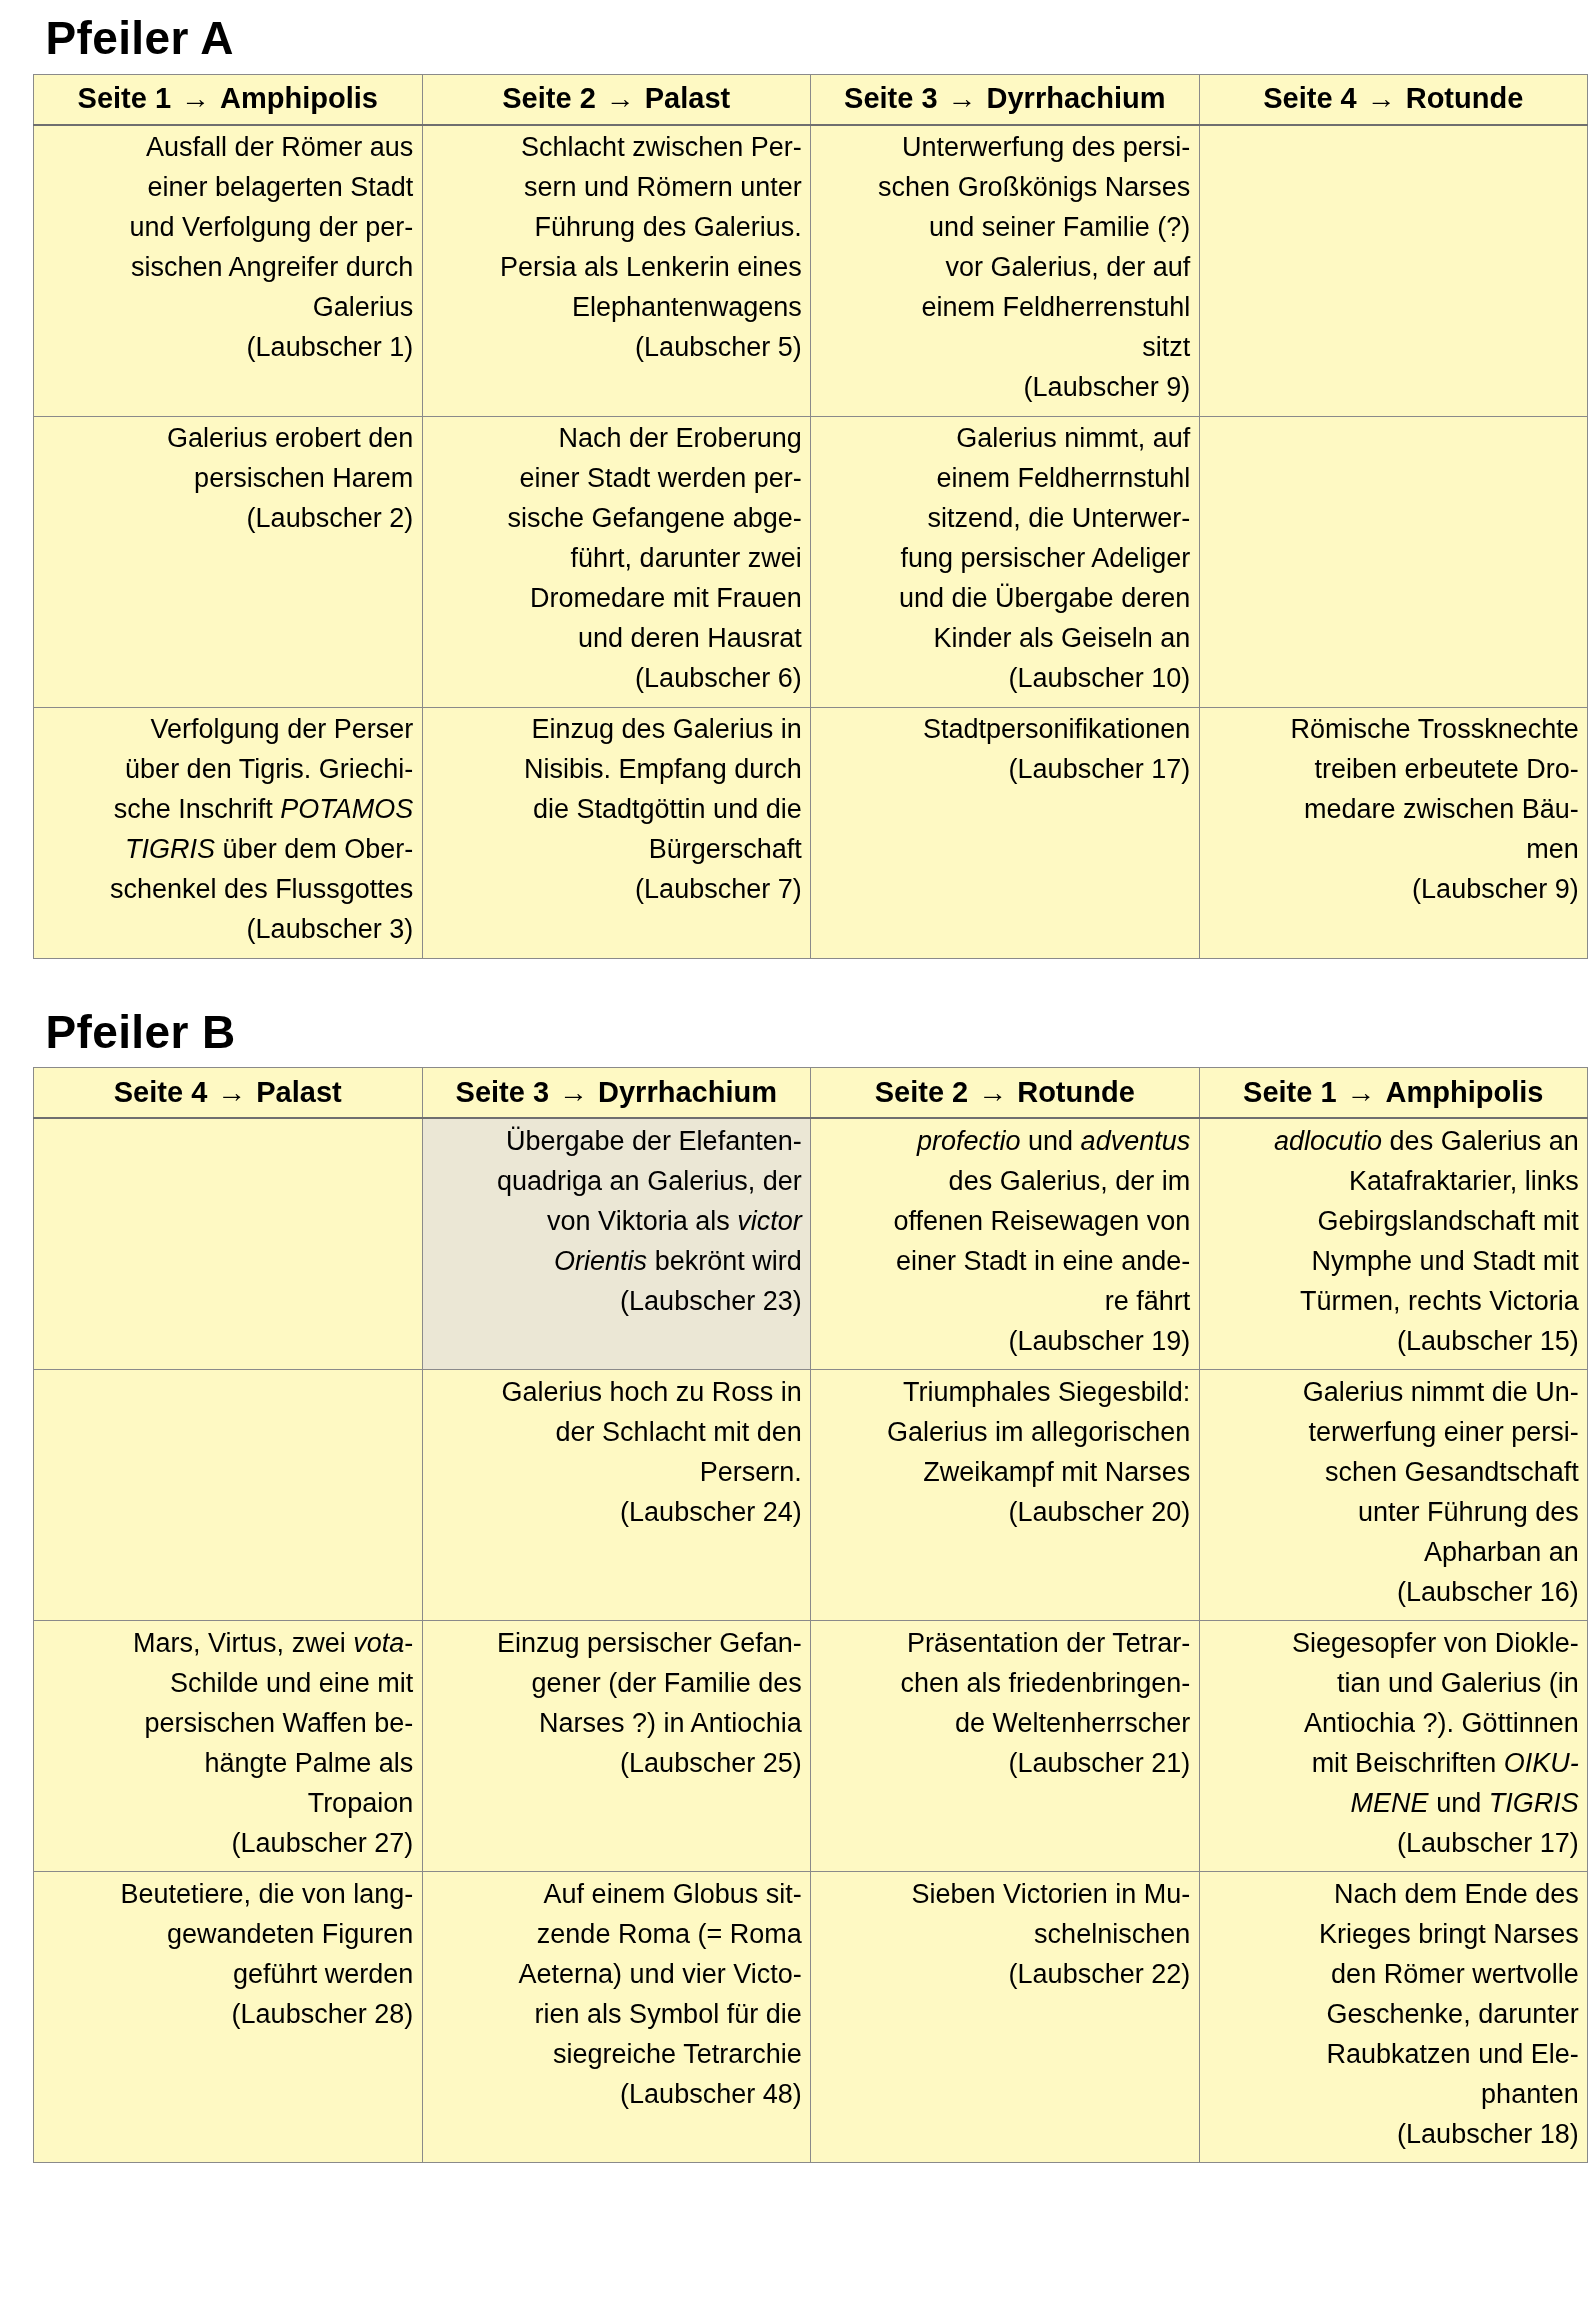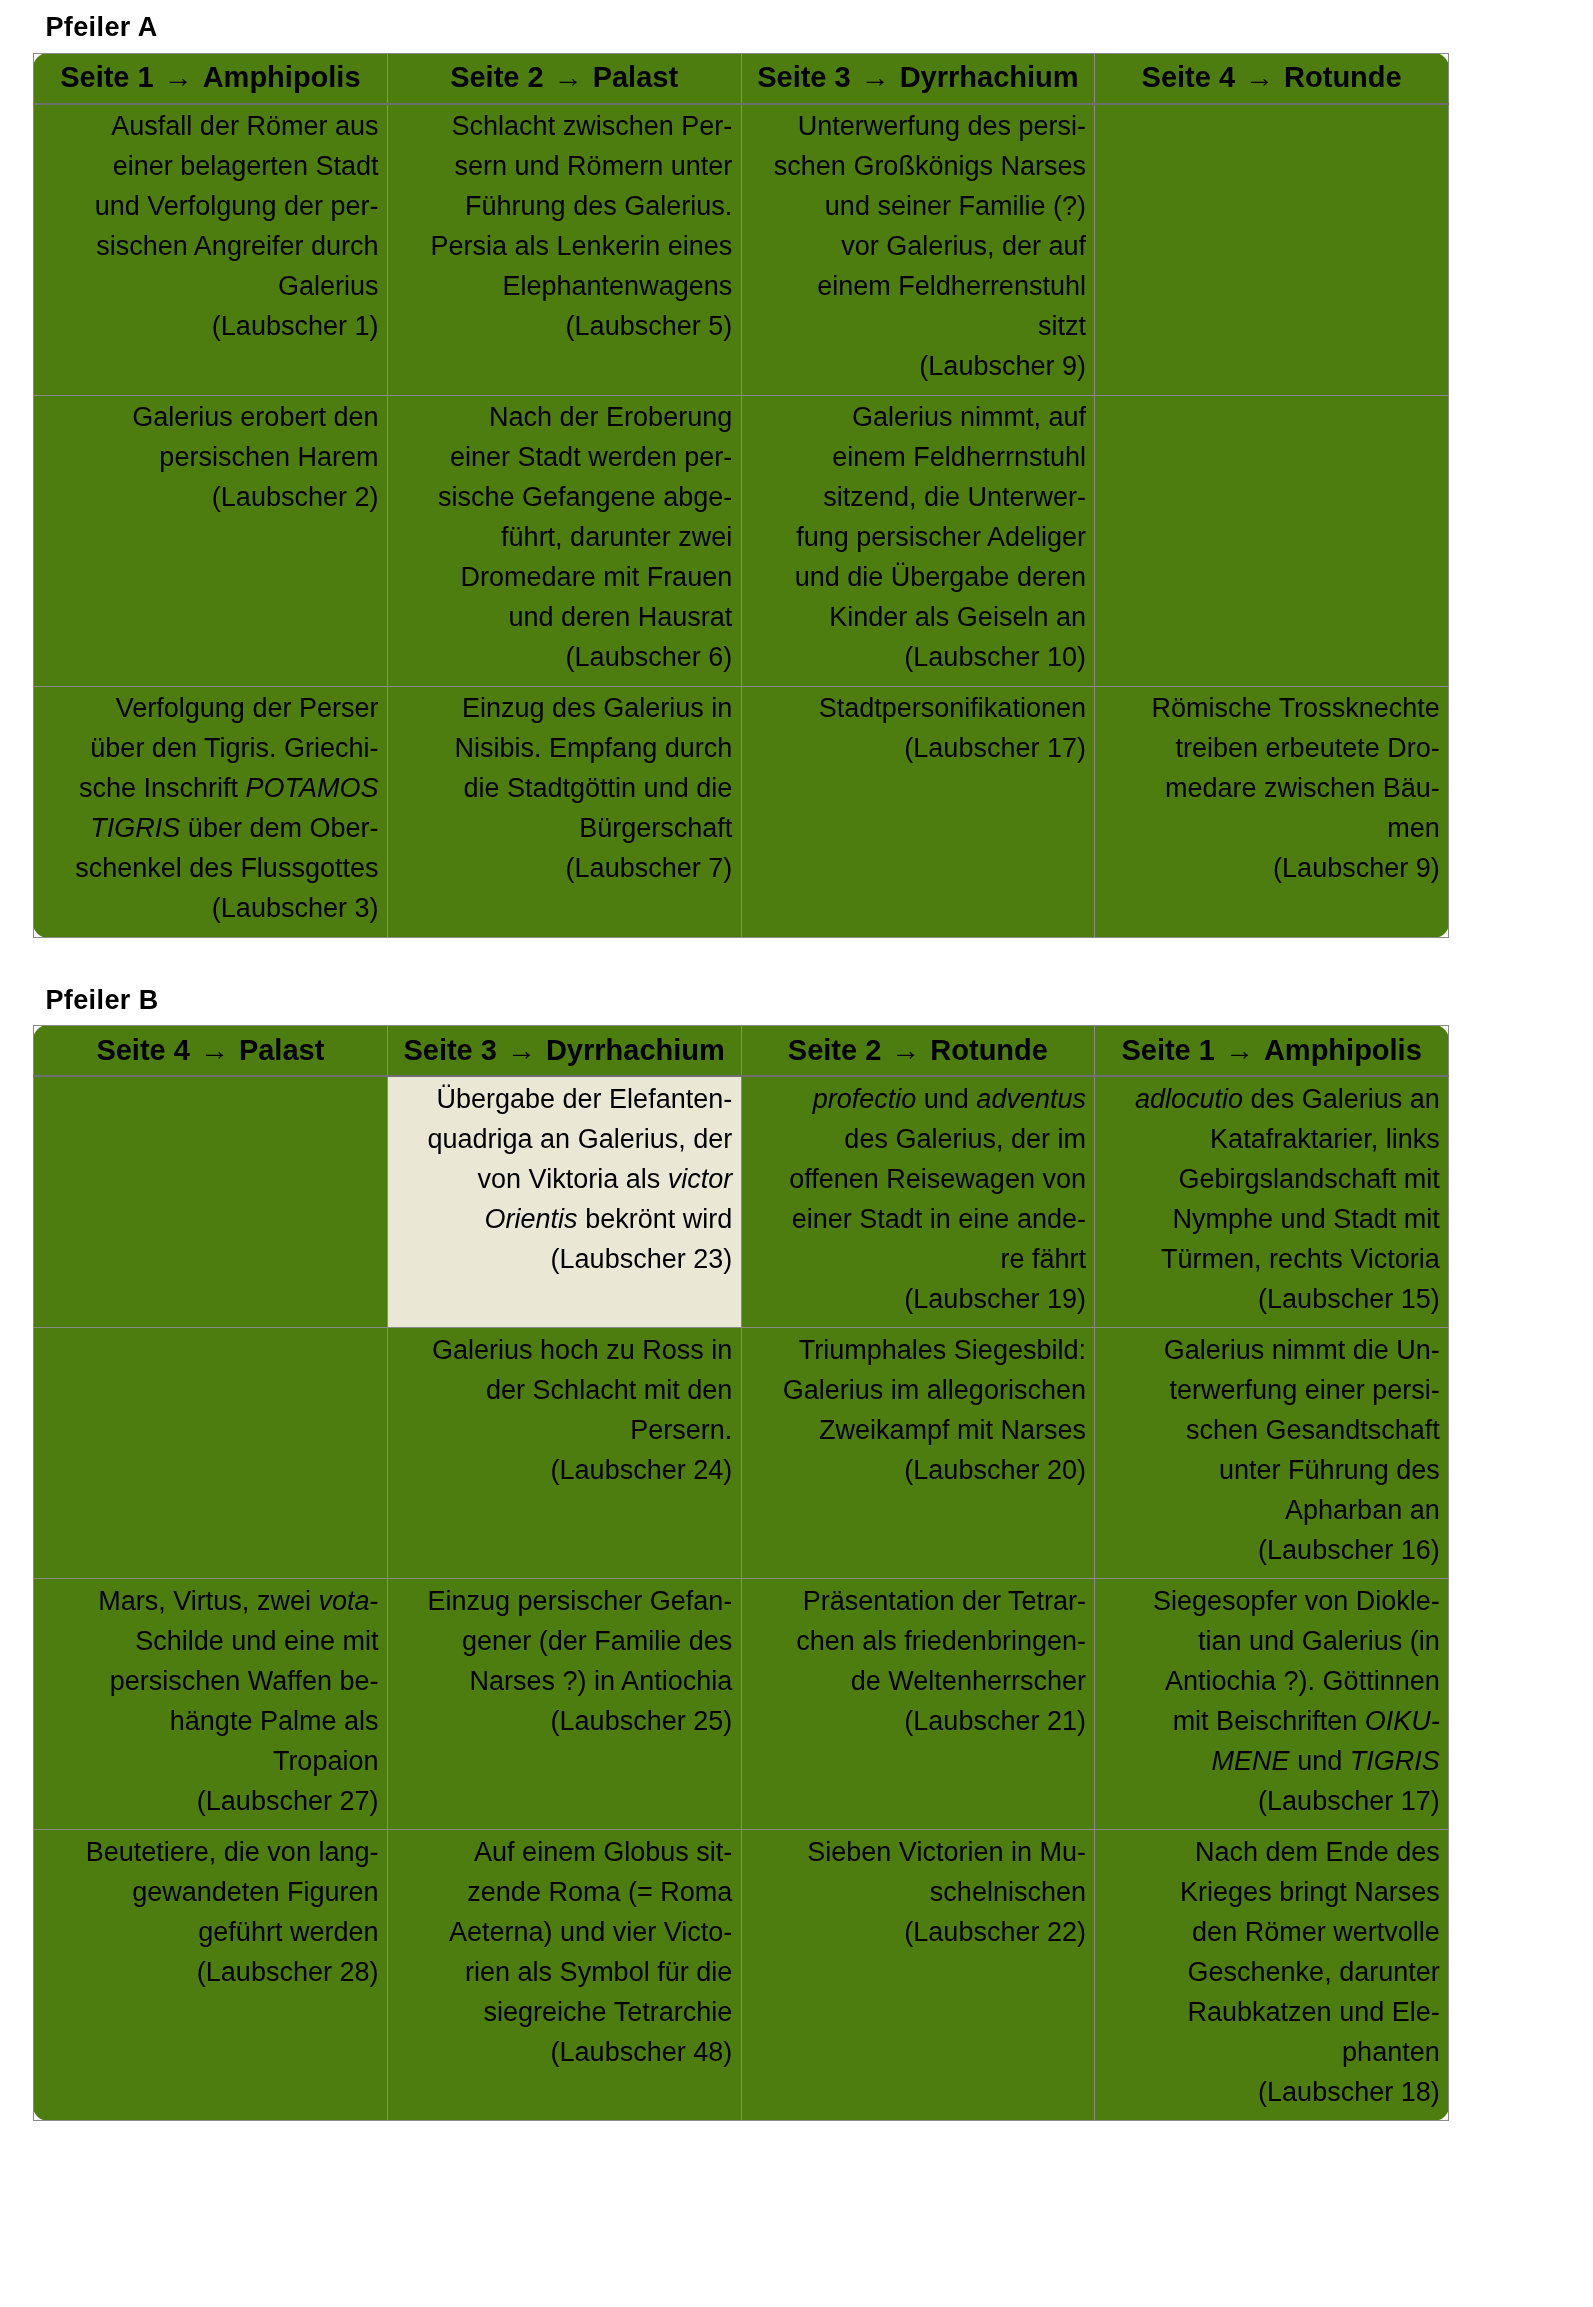--- a/index.html
+++ b/index.html
@@ -12,33 +12,32 @@
     min-height: 2307px;
     font-family: "Liberation Sans", "DejaVu Sans", sans-serif;
     color: #000000;
     box-sizing: border-box;
   }
   .page {
     padding: 13.3px 15px 0 33px;
     box-sizing: border-box;
   }
   .section-title {
-    font-size: 27px;
+    font-size: 46px;
     font-weight: bold;
     line-height: 1.1;
     margin: 0 0 10px 12.4px;
     letter-spacing: 0.4px;
   }
   .section-b { margin-top: 48px; }
   table.pillar-table {
     border-collapse: collapse;
     table-layout: fixed;
-    width: 1416px;
-    background: #4d7c0f;
-    border-radius: 15px;
+    width: 1555px;
+    background: #fef9c3;
   }
   table.pillar-table col { width: 25%; }
   table.pillar-table th,
   table.pillar-table td {
     border: 1.7px solid #8a8a8a;
     text-align: right;
   }
   table.pillar-table thead th {
     border-bottom: 2.5px solid #6f6f6f;
     font-size: 29px;

